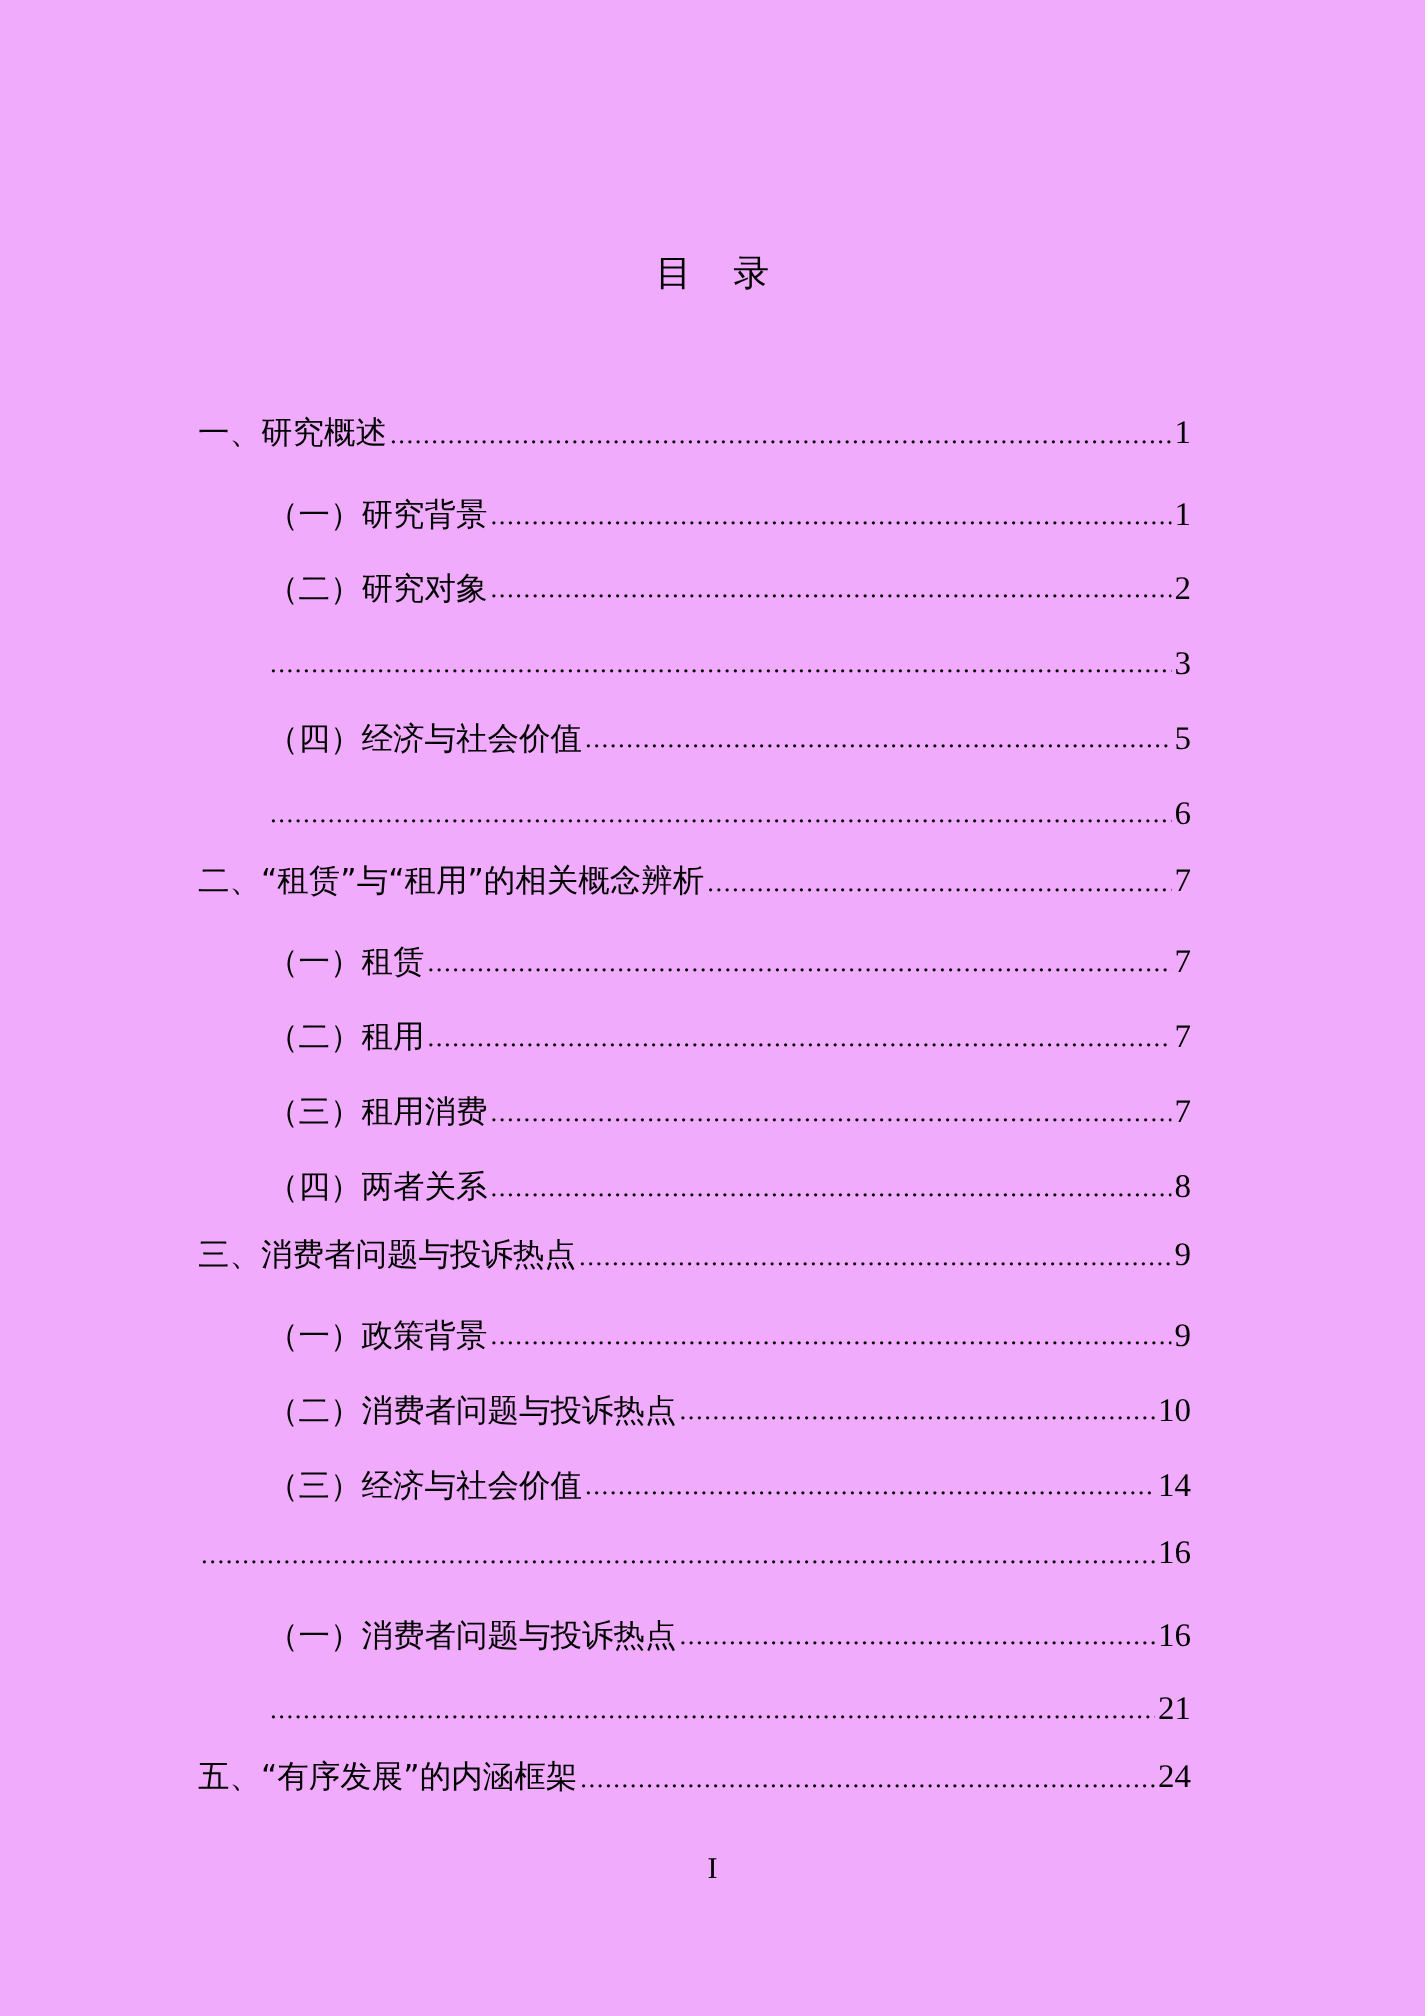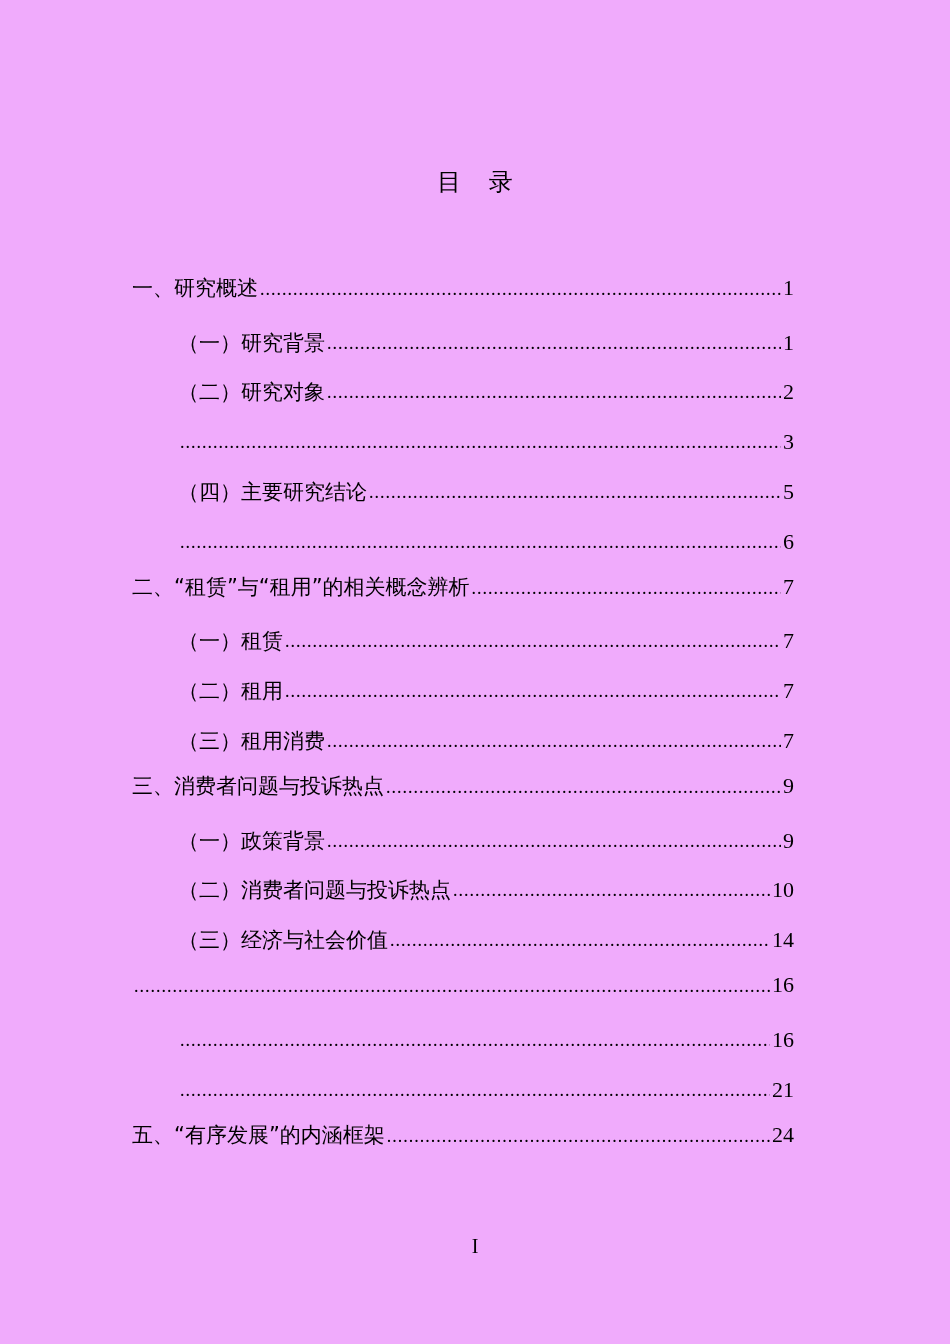--- a/index.html
+++ b/index.html
@@ -51,21 +51,21 @@
     <div class="toc-row level-2">
       <span class="toc-label">（二）研究对象</span>
       <span class="toc-leader"></span>
       <span class="toc-page">2</span>
     </div>
     <div class="toc-row level-2">
       <span class="toc-leader"></span>
       <span class="toc-page">3</span>
     </div>
     <div class="toc-row level-2">
-      <span class="toc-label">（四）主要研究结论</span>
+      <span class="toc-label">（四）经济与社会价值</span>
       <span class="toc-leader"></span>
       <span class="toc-page">5</span>
     </div>
     <div class="toc-row level-2">
       <span class="toc-leader"></span>
       <span class="toc-page">6</span>
     </div>
     <div class="toc-row level-1">
       <span class="toc-label">二、“租赁”与“租用”的相关概念辨析</span>
       <span class="toc-leader"></span>
@@ -79,20 +79,25 @@
     <div class="toc-row level-2">
       <span class="toc-label">（二）租用</span>
       <span class="toc-leader"></span>
       <span class="toc-page">7</span>
     </div>
     <div class="toc-row level-2">
       <span class="toc-label">（三）租用消费</span>
       <span class="toc-leader"></span>
       <span class="toc-page">7</span>
     </div>
+    <div class="toc-row level-2">
+      <span class="toc-label">（四）两者关系</span>
+      <span class="toc-leader"></span>
+      <span class="toc-page">8</span>
+    </div>
     <div class="toc-row level-1">
       <span class="toc-label">三、消费者问题与投诉热点</span>
       <span class="toc-leader"></span>
       <span class="toc-page">9</span>
     </div>
     <div class="toc-row level-2">
       <span class="toc-label">（一）政策背景</span>
       <span class="toc-leader"></span>
       <span class="toc-page">9</span>
     </div>
@@ -104,20 +109,21 @@
     <div class="toc-row level-2">
       <span class="toc-label">（三）经济与社会价值</span>
       <span class="toc-leader"></span>
       <span class="toc-page">14</span>
     </div>
     <div class="toc-row level-1">
       <span class="toc-leader"></span>
       <span class="toc-page">16</span>
     </div>
     <div class="toc-row level-2">
+      <span class="toc-label">（一）消费者问题与投诉热点</span>
       <span class="toc-leader"></span>
       <span class="toc-page">16</span>
     </div>
     <div class="toc-row level-2">
       <span class="toc-leader"></span>
       <span class="toc-page">21</span>
     </div>
     <div class="toc-row level-1">
       <span class="toc-label">五、“有序发展”的内涵框架</span>
       <span class="toc-leader"></span>

